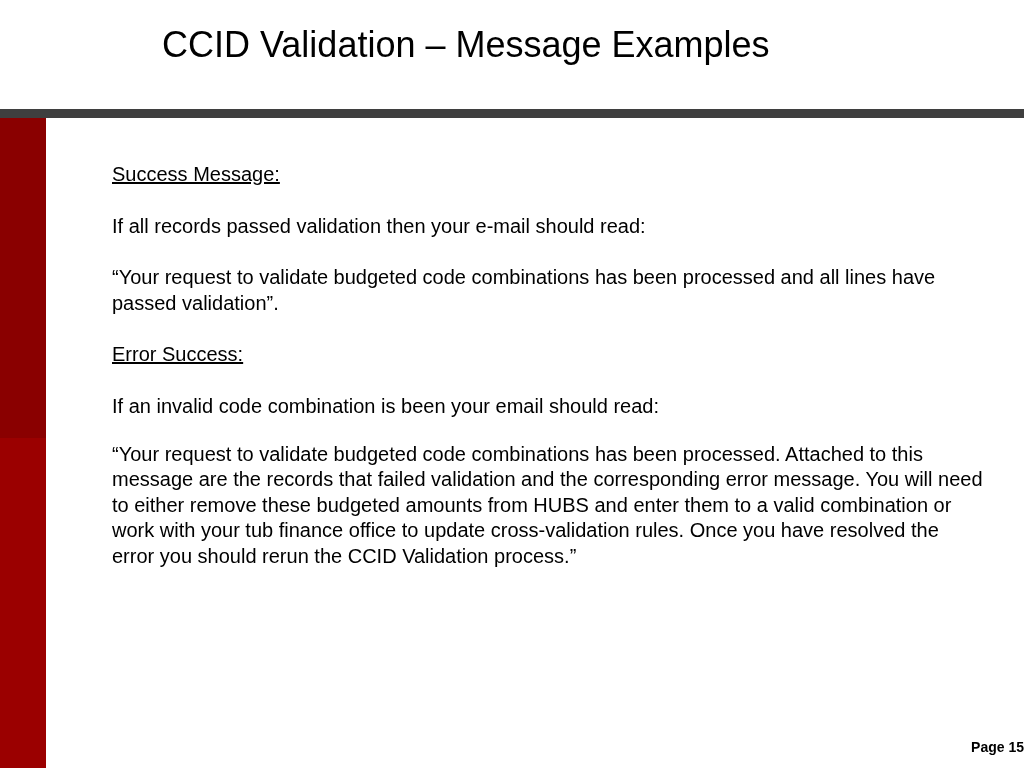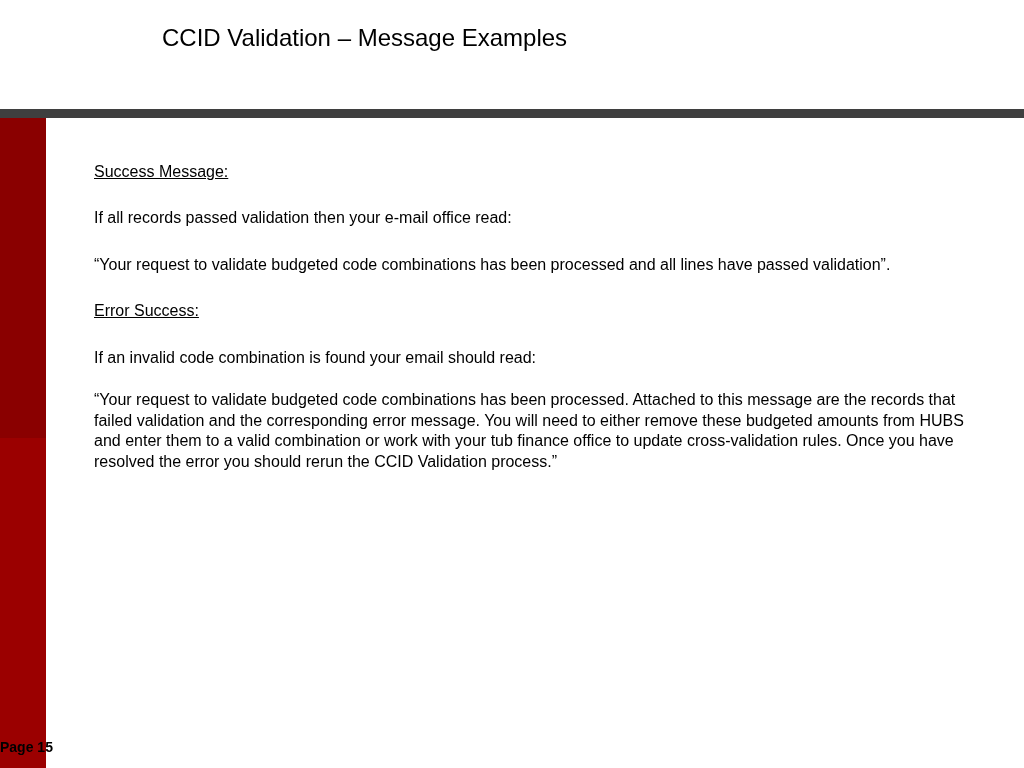--- a/index.html
+++ b/index.html
@@ -21,21 +21,21 @@
     position: absolute;
     top: 6px;
     left: 6px;
     width: 118px;
     height: 98px;
   }
   .title {
     position: absolute;
     top: 24px;
     left: 162px;
-    font-size: 24px;
+    font-size: 36px;
     color: #000;
     font-weight: 400;
   }
   .dark-bar {
     position: absolute;
     top: 109px;
     left: 0;
     width: 100%;
     height: 9px;
     background: #3f3f3f;
@@ -52,42 +52,42 @@
     position: absolute;
     top: 438px;
     left: 0;
     width: 46px;
     height: 330px;
     background: #9b0000;
   }
   .content {
     position: absolute;
     top: 162px;
-    left: 94px;
+    left: 112px;
     right: 40px;
-    font-size: 16px;
+    font-size: 20px;
     line-height: 1.28;
     color: #000;
   }
   .section-heading {
     text-decoration: underline;
   }
   .block {
     margin-bottom: 26px;
   }
   .block-sm {
     margin-bottom: 22px;
   }
   .italic {
   }
   .page-number {
     position: absolute;
     bottom: 13px;
     width: 100%;
-    text-align: left;
+    text-align: right;
     font-size: 14px;
     font-weight: bold;
     color: #000;
   }
   .shield-bg {
     fill: #a51c30;
   }
   .books rect {
     fill: #ffffff;
   }
@@ -101,20 +101,20 @@
 <div class="header">
   <div class="title">CCID Validation – Message Examples</div>
 </div>
 
 <div class="dark-bar"></div>
 <div class="top-red-strip"></div>
 <div class="bottom-red-strip"></div>
 
 <div class="content">
   <div class="block section-heading">Success Message:</div>
-  <div class="block">If all records passed validation then your e-mail office read:</div>
+  <div class="block">If all records passed validation then your e-mail should read:</div>
   <div class="block italic">“Your request to validate budgeted code combinations has been processed and all lines have passed validation”.</div>
   <div class="block section-heading">Error Success:</div>
-  <div class="block-sm">If an invalid code combination is found your email should read:</div>
+  <div class="block-sm">If an invalid code combination is been your email should read:</div>
   <div class="italic">“Your request to validate budgeted code combinations has been processed. Attached to this message are the records that failed validation and the corresponding error message. You will need to either remove these budgeted amounts from HUBS and enter them to a valid combination or work with your tub finance office to update cross-validation rules. Once you have resolved the error you should rerun the CCID Validation process.”</div>
 </div>
 
 <div class="page-number">Page 15</div>
 
 </body></html>

